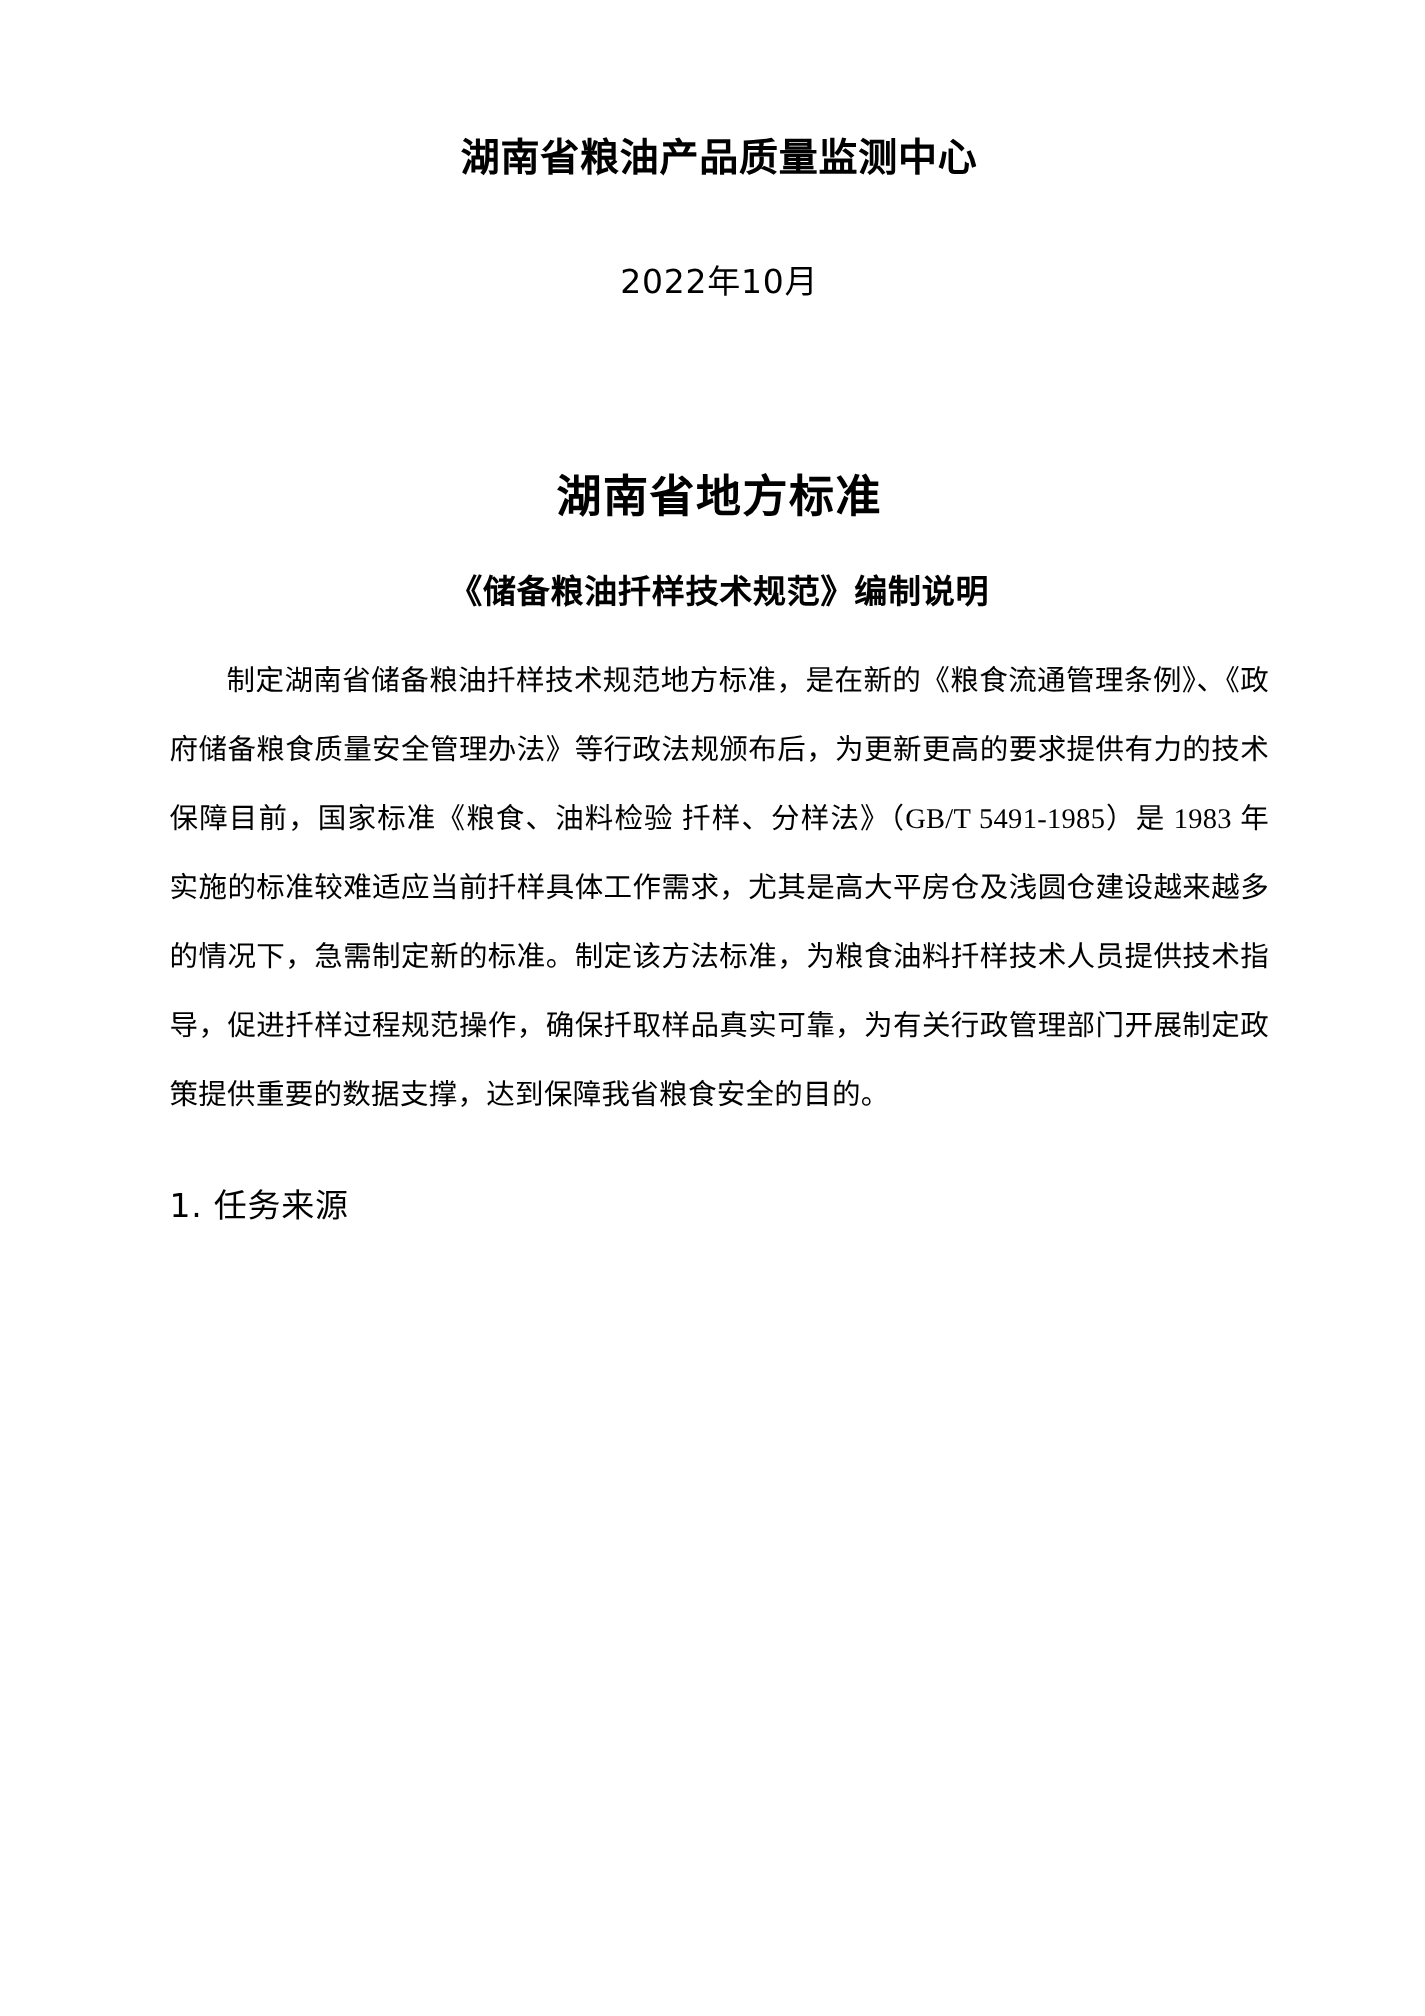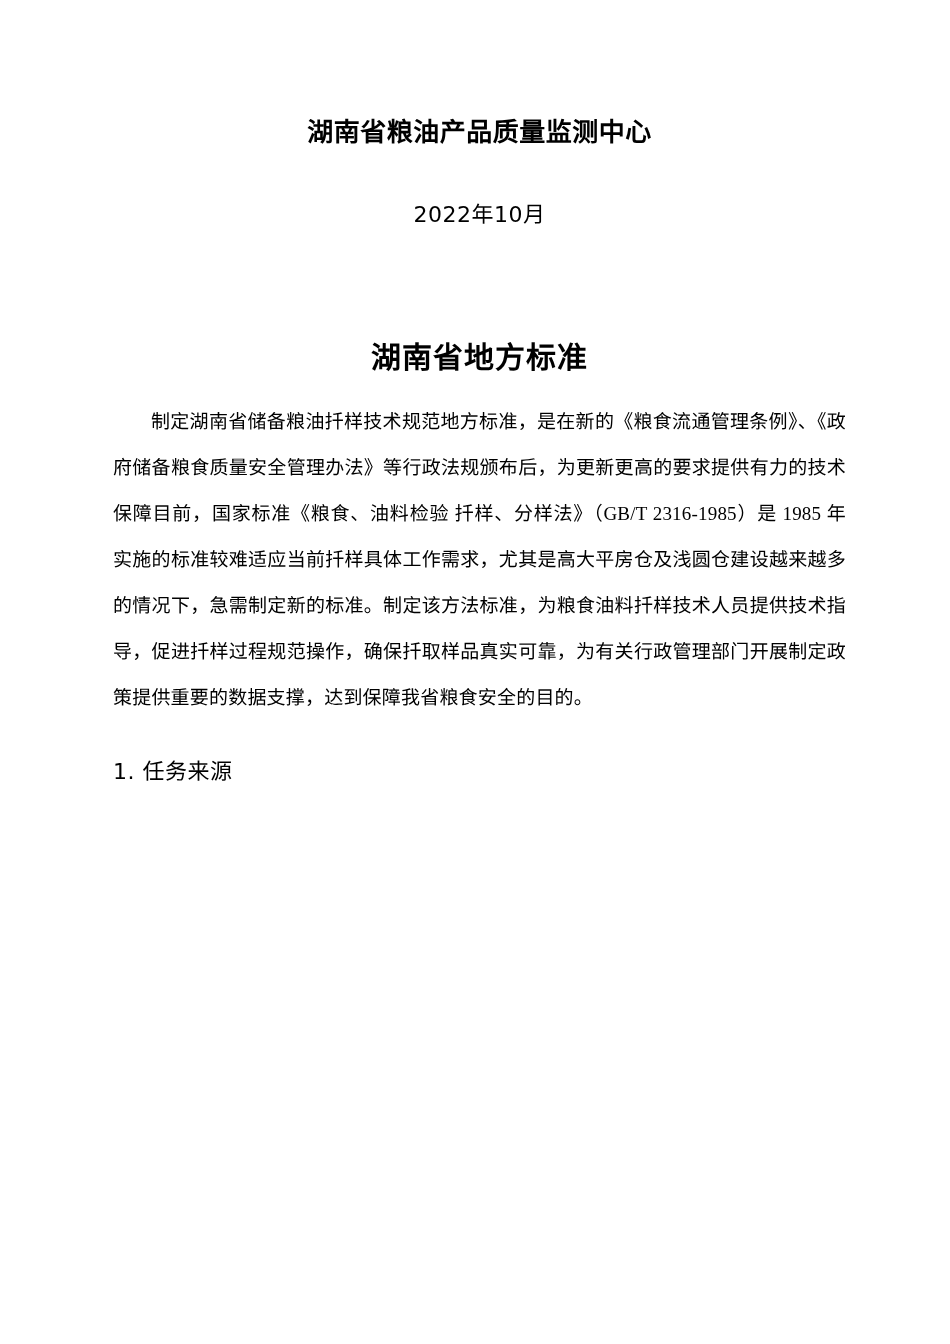--- a/index.html
+++ b/index.html
@@ -23,21 +23,21 @@
   }
   .content {
     position: absolute;
     left: 113px;
     top: 0;
     width: 733px;
   }
 
   
   .cover-block {
-    padding-top: 116px;
+    padding-top: 90px;
   }
   .cover-title {
     text-align: center;
     font-family: "DejaVu Sans", "Liberation Sans", sans-serif;
     font-weight: bold;
     font-size: 26px;
     line-height: 1.25;
     letter-spacing: 0.5px;
   }
   .cover-date {
@@ -107,22 +107,23 @@
 <div class="page">
   <div class="content">
 
     <div class="cover-block">
       <div class="cover-title">湖南省粮油产品质量监测中心</div>
       <div class="cover-date">2022年10月</div>
     </div>
 
     <div class="doc-heading-block">
       <div class="doc-heading">湖南省地方标准</div>
+      <div class="doc-subheading">《储备粮油扦样技术规范》编制说明</div>
     </div>
 
-    <p class="body-para para-first">制定湖南省储备粮油扦样技术规范地方标准，是在新的《粮食流通管理条例》、《政府储备粮食质量安全管理办法》等行政法规颁布后，为更新更高的要求提供有力的技术保障目前，国家标准《粮食、油料检验 扦样、分样法》（GB/T 2316-1985）是 1985 年实施的标准较难适应当前扦样具体工作需求，尤其是高大平房仓及浅圆仓建设越来越多的情况下，急需制定新的标准。制定该方法标准，为粮食油料扦样技术人员提供技术指导，促进扦样过程规范操作，确保扦取样品真实可靠，为有关行政管理部门开展制定政策提供重要的数据支撑，达到保障我省粮食安全的目的。</p>
+    <p class="body-para para-first">制定湖南省储备粮油扦样技术规范地方标准，是在新的《粮食流通管理条例》、《政府储备粮食质量安全管理办法》等行政法规颁布后，为更新更高的要求提供有力的技术保障目前，国家标准《粮食、油料检验 扦样、分样法》（GB/T 5491-1985）是 1983 年实施的标准较难适应当前扦样具体工作需求，尤其是高大平房仓及浅圆仓建设越来越多的情况下，急需制定新的标准。制定该方法标准，为粮食油料扦样技术人员提供技术指导，促进扦样过程规范操作，确保扦取样品真实可靠，为有关行政管理部门开展制定政策提供重要的数据支撑，达到保障我省粮食安全的目的。</p>
 
 
     <p class="section-heading sec-1">1. 任务来源</p>
 
 
   </div>
 </div>
 
 </body></html>

